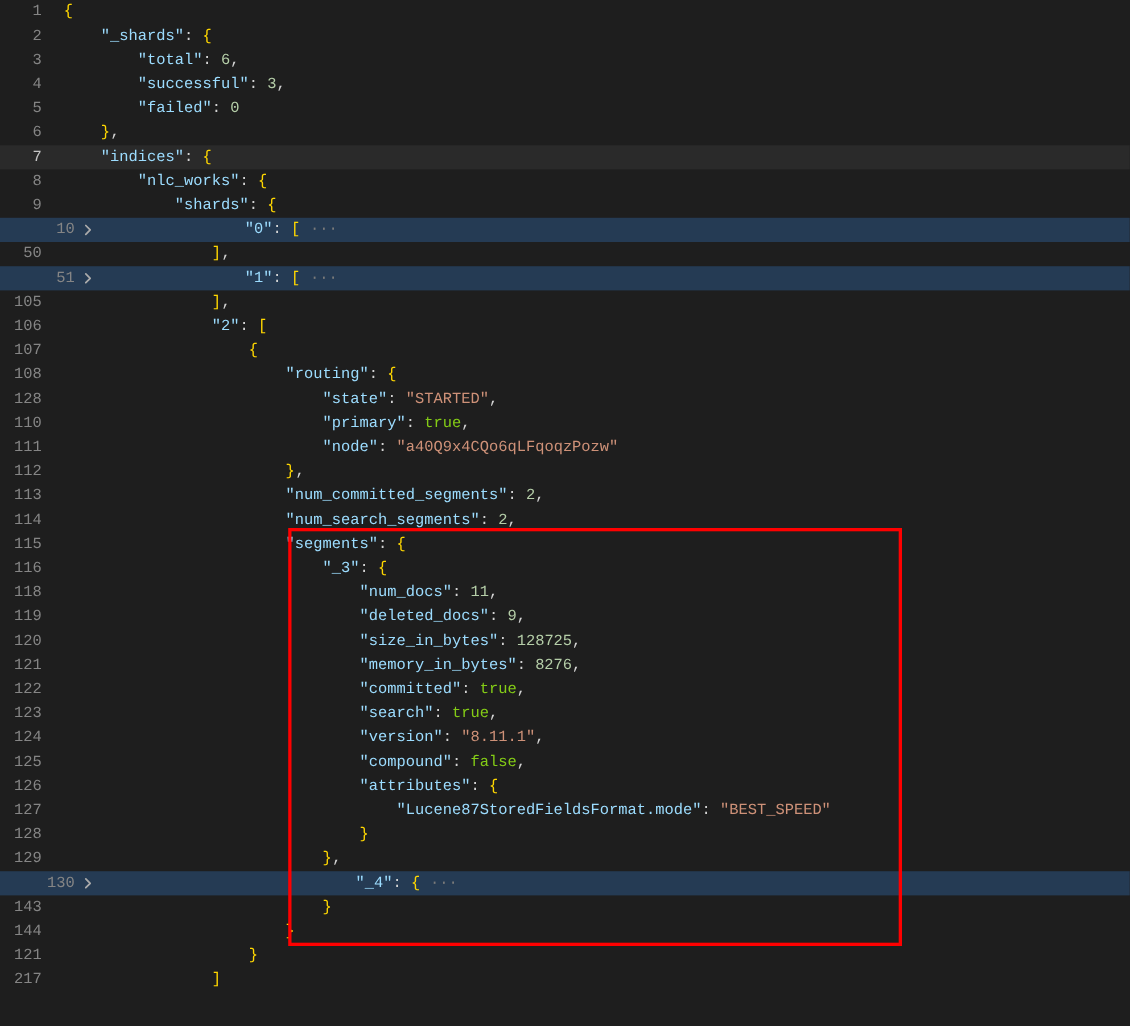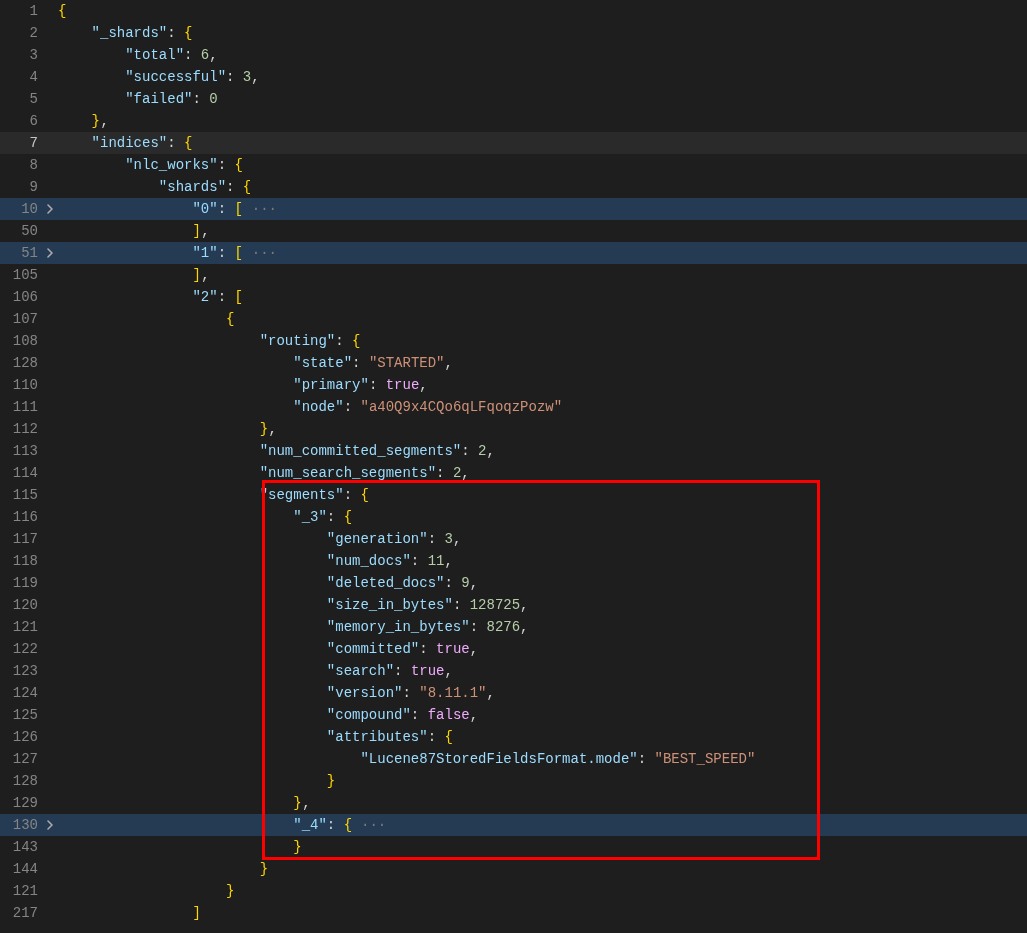--- a/index.html
+++ b/index.html
@@ -21,20 +21,21 @@
     display: flex;
     align-items: center;
     height: 22px;
     position: relative;
   }
   .row.current-line {
     background: #2a2a2a;
   }
   .row.folded-line {
     background: #253b54;
+    padding-left: 30px;
   }
   .gutter {
     width: 42px;
     text-align: right;
     color: #858585;
     padding-right: 4px;
     flex-shrink: 0;
     user-select: none;
   }
   .row.current-line .gutter { color: #c6c6c6; }
@@ -49,21 +50,21 @@
   }
   .fold-col svg { width: 12px; height: 12px; }
   .content {
     white-space: pre;
     flex: 1;
   }
   .brace { color: #ffd700; letter-spacing: 0.5px; }
   .key { color: #9cdcfe; }
   .string { color: #ce9178; }
   .num { color: #b5cea8; }
-  .kw { color: #f0abfc; }
+  .kw { color: #84cc16; }
   .punct { color: #d4d4d4; }
   .dots { color: #7a7a7a; }
 
   .annotation-box {
     position: absolute;
     border: 3px solid #ff0000;
     left: 262px;
     top: 480px;
     width: 558px;
     height: 380px;
@@ -197,25 +198,20 @@
       <div class="gutter">115</div>
       <div class="fold-col"></div>
       <div class="content">                        <span class="key">"segments"</span><span class="punct">: </span><span class="brace">{</span></div>
     </div>
     <div class="row">
       <div class="gutter">116</div>
       <div class="fold-col"></div>
       <div class="content">                            <span class="key">"_3"</span><span class="punct">: </span><span class="brace">{</span></div>
     </div>
     <div class="row">
-      <div class="gutter">117</div>
-      <div class="fold-col"></div>
-      <div class="content">                                <span class="key">"generation"</span><span class="punct">: </span><span class="num">3</span><span class="punct">,</span></div>
-    </div>
-    <div class="row">
       <div class="gutter">118</div>
       <div class="fold-col"></div>
       <div class="content">                                <span class="key">"num_docs"</span><span class="punct">: </span><span class="num">11</span><span class="punct">,</span></div>
     </div>
     <div class="row">
       <div class="gutter">119</div>
       <div class="fold-col"></div>
       <div class="content">                                <span class="key">"deleted_docs"</span><span class="punct">: </span><span class="num">9</span><span class="punct">,</span></div>
     </div>
     <div class="row">

